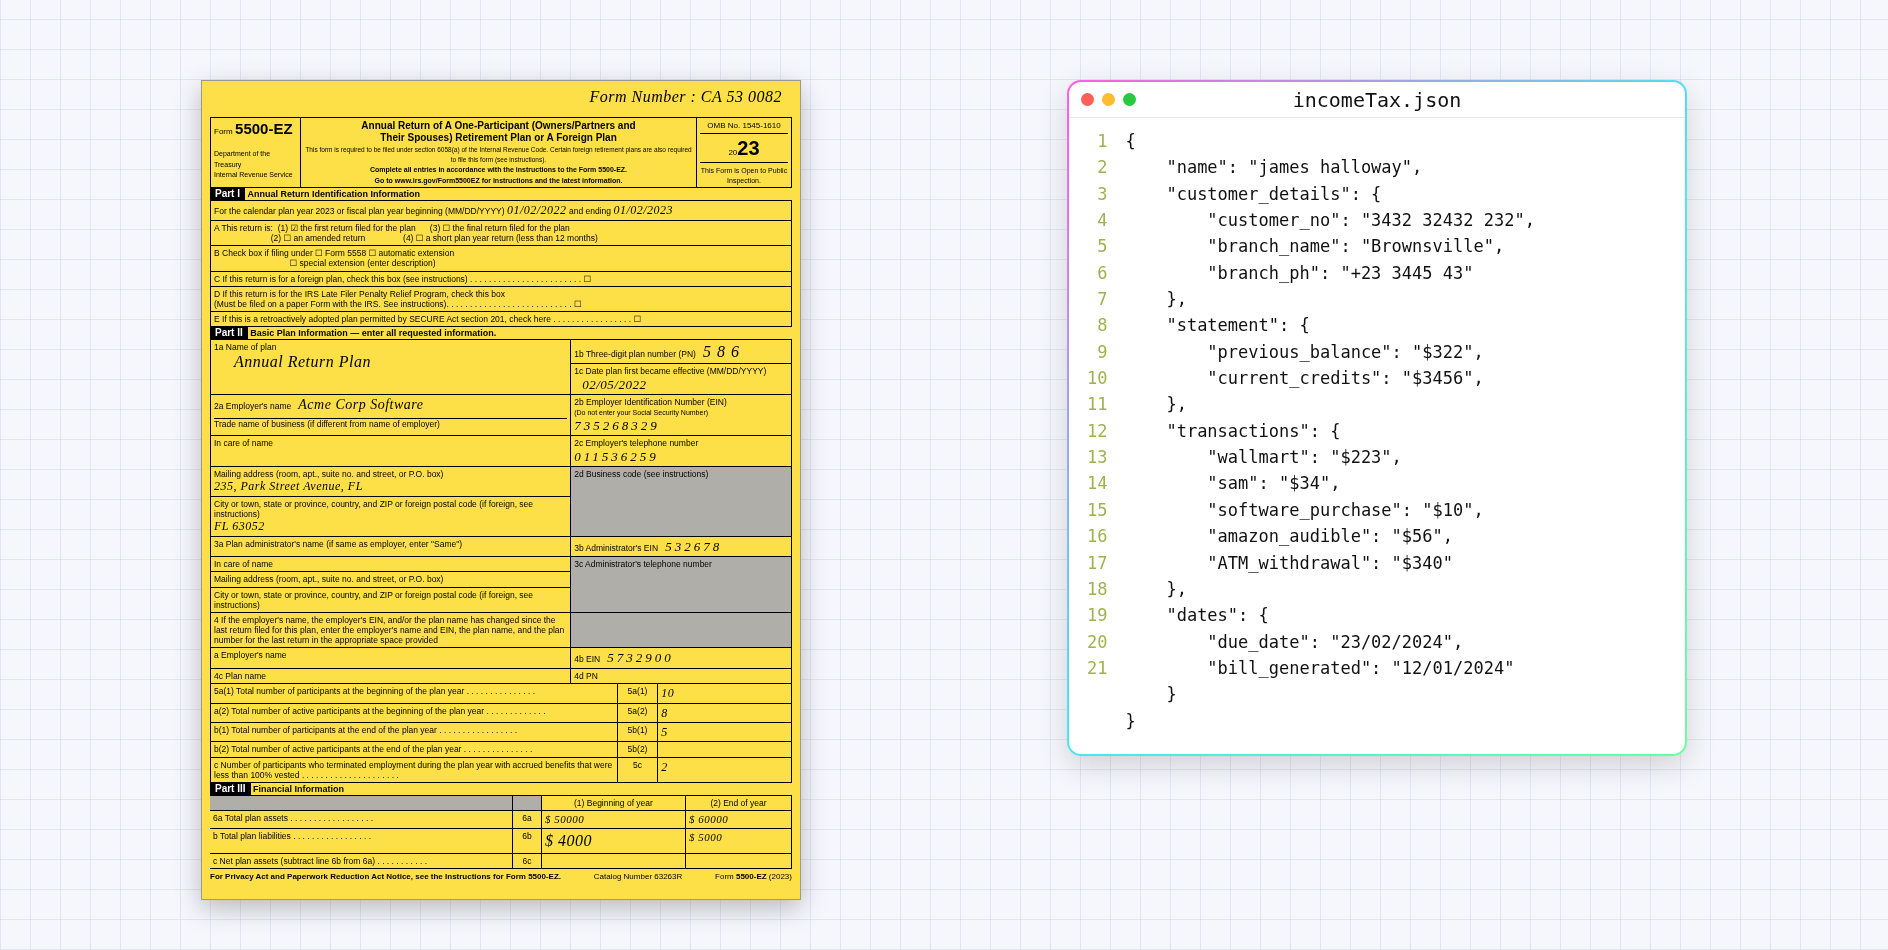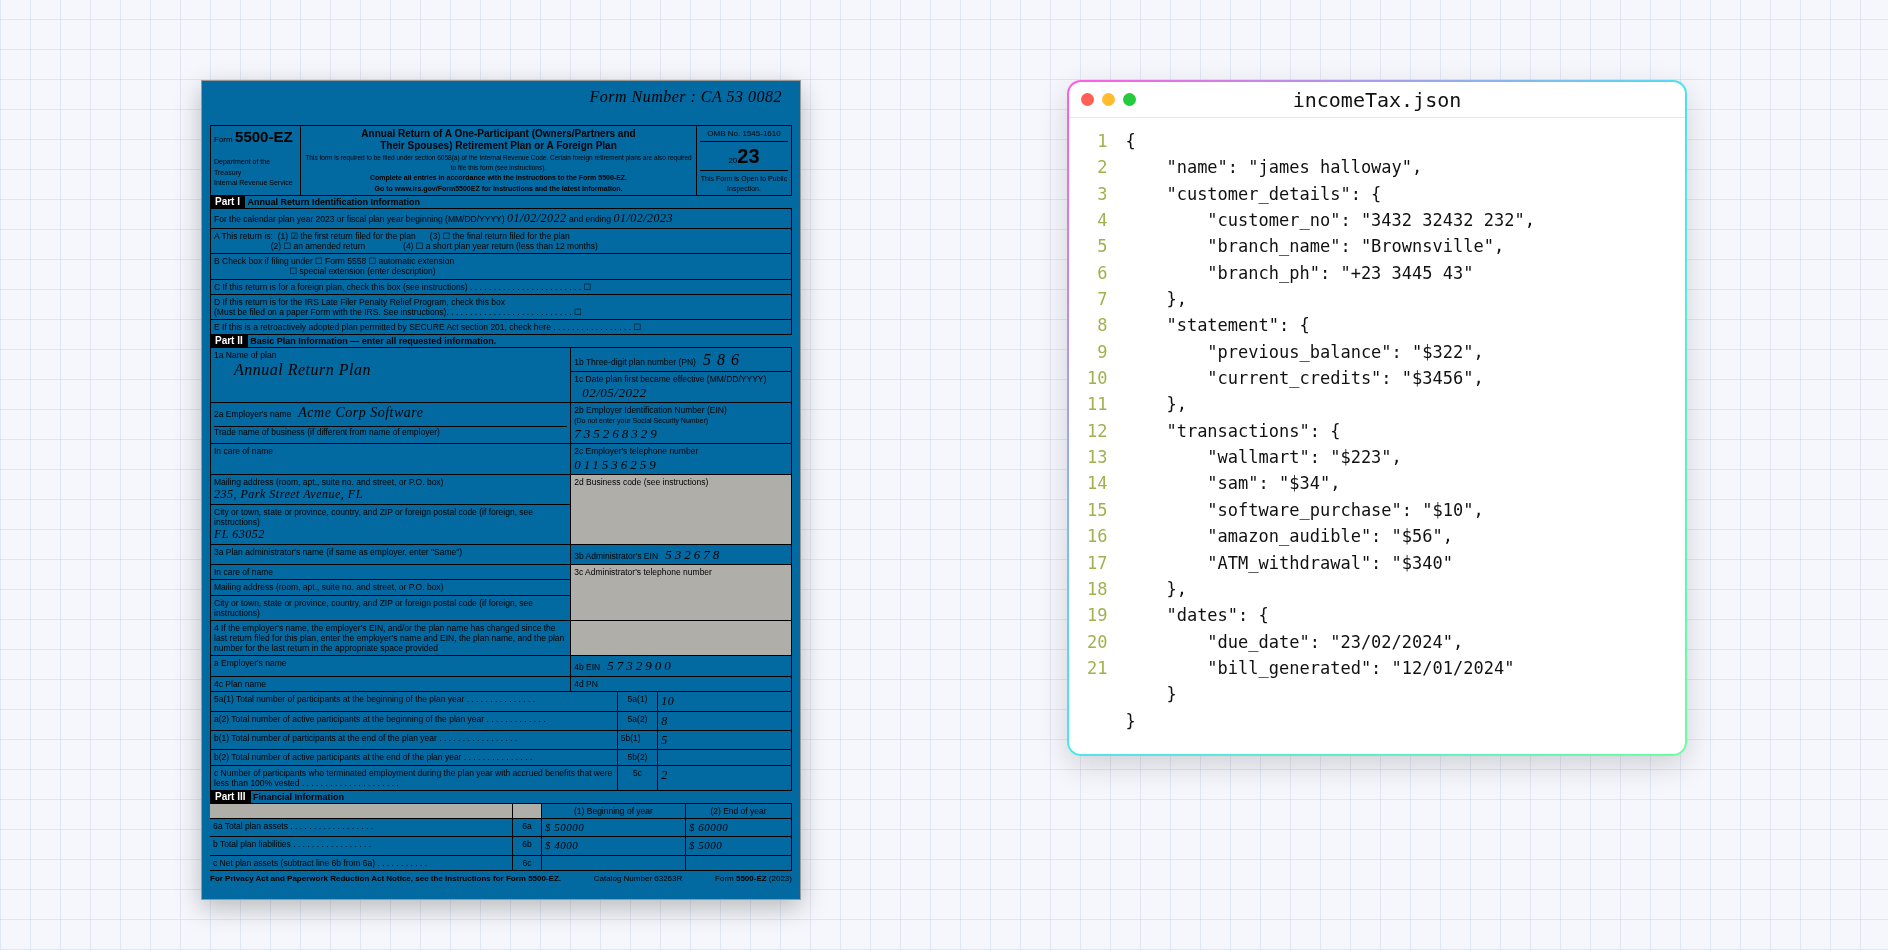--- a/index.html
+++ b/index.html
@@ -16,25 +16,25 @@
     align-items: flex-start;
     justify-content: center;
     gap: 220px;
     padding-top: 80px;
   }
 
   
   .form-page {
     width: 600px;
     height: 820px;
-    background: #0369a1;
+    background: #fde047;
     border: 1px solid #999;
     box-shadow: 0 8px 24px rgba(0,0,0,.25);
     position: relative;
-    padding: 22px 8px 8px;
+    padding: 14px 8px 8px;
     font-size: 9px;
     line-height: 1.2;
     color: #000;
     overflow: hidden;
   }
   .hand { font-family: "Comic Sans MS", cursive; font-style: italic; letter-spacing: .5px; }
   .blk { background:#000; color:#fff; padding:1px 5px; font-weight:bold; font-size:10px;margin-top:31px;}
   .form-page table { border-collapse: collapse; width: 100%; }
   .form-page td { border:1px solid #000; padding:2px 3px; vertical-align:top; font-size:8.5px;}
   .shaded { background:#b0aea9; }
@@ -234,21 +234,21 @@
           <td style="width:7%;text-align:center;border-top:none">5a(1)</td>
           <td style="border-top:none"><span class="hand" style="font-size:12px">10</span></td>
         </tr>
     <tr>
           <td>a(2) Total number of active participants at the beginning of the plan year  . . . . . . . . . . . . .</td>
           <td style="text-align:center">5a(2)</td>
           <td><span class="hand" style="font-size:12px">8</span></td>
         </tr>
     <tr>
           <td>b(1) Total number of participants at the end of the plan year  . . . . . . . . . . . . . . . . .</td>
-          <td style="">5b(1)</td>
+          <td style="text-align:center">5b(1)</td>
           <td><span class="hand" style="font-size:12px">5</span></td>
         </tr>
     <tr>
           <td>b(2) Total number of active participants at the end of the plan year  . . . . . . . . . . . . . . .</td>
           <td style="text-align:center">5b(2)</td>
           <td></td>
         </tr>
     <tr>
           <td>c  Number of participants who terminated employment during the plan year with accrued benefits that were less than 100% vested  . . . . . . . . . . . . . . . . . . . . .</td>
           <td style="text-align:center">5c</td>
@@ -268,21 +268,21 @@
         </tr>
     <tr>
           <td style="border-left:none">6a   Total plan assets  . . . . . . . . . . . . . . . . . .</td>
           <td style="text-align:center">6a</td>
           <td><span class="hand" style="font-size:11px">$ 50000</span></td>
           <td><span class="hand" style="font-size:11px">$  60000</span></td>
         </tr>
     <tr>
           <td style="border-left:none">b   Total plan liabilities  . . . . . . . . . . . . . . . . .</td>
           <td style="text-align:center">6b</td>
-          <td><span class="hand" style="font-size:11px">$  4000</span></td>
+          <td><span class="hand" style="font-size:16px">$  4000</span></td>
           <td><span class="hand" style="font-size:11px">$  5000</span></td>
         </tr>
     <tr>
           <td style="border-left:none;border-bottom:none">c   Net plan assets (subtract line 6b from 6a)  . . . . . . . . . . .</td>
           <td style="text-align:center;border-bottom:none">6c</td>
           <td style="border-bottom:none"></td>
           <td style="border-bottom:none"></td>
         </tr>
   </tbody>
     </table>

